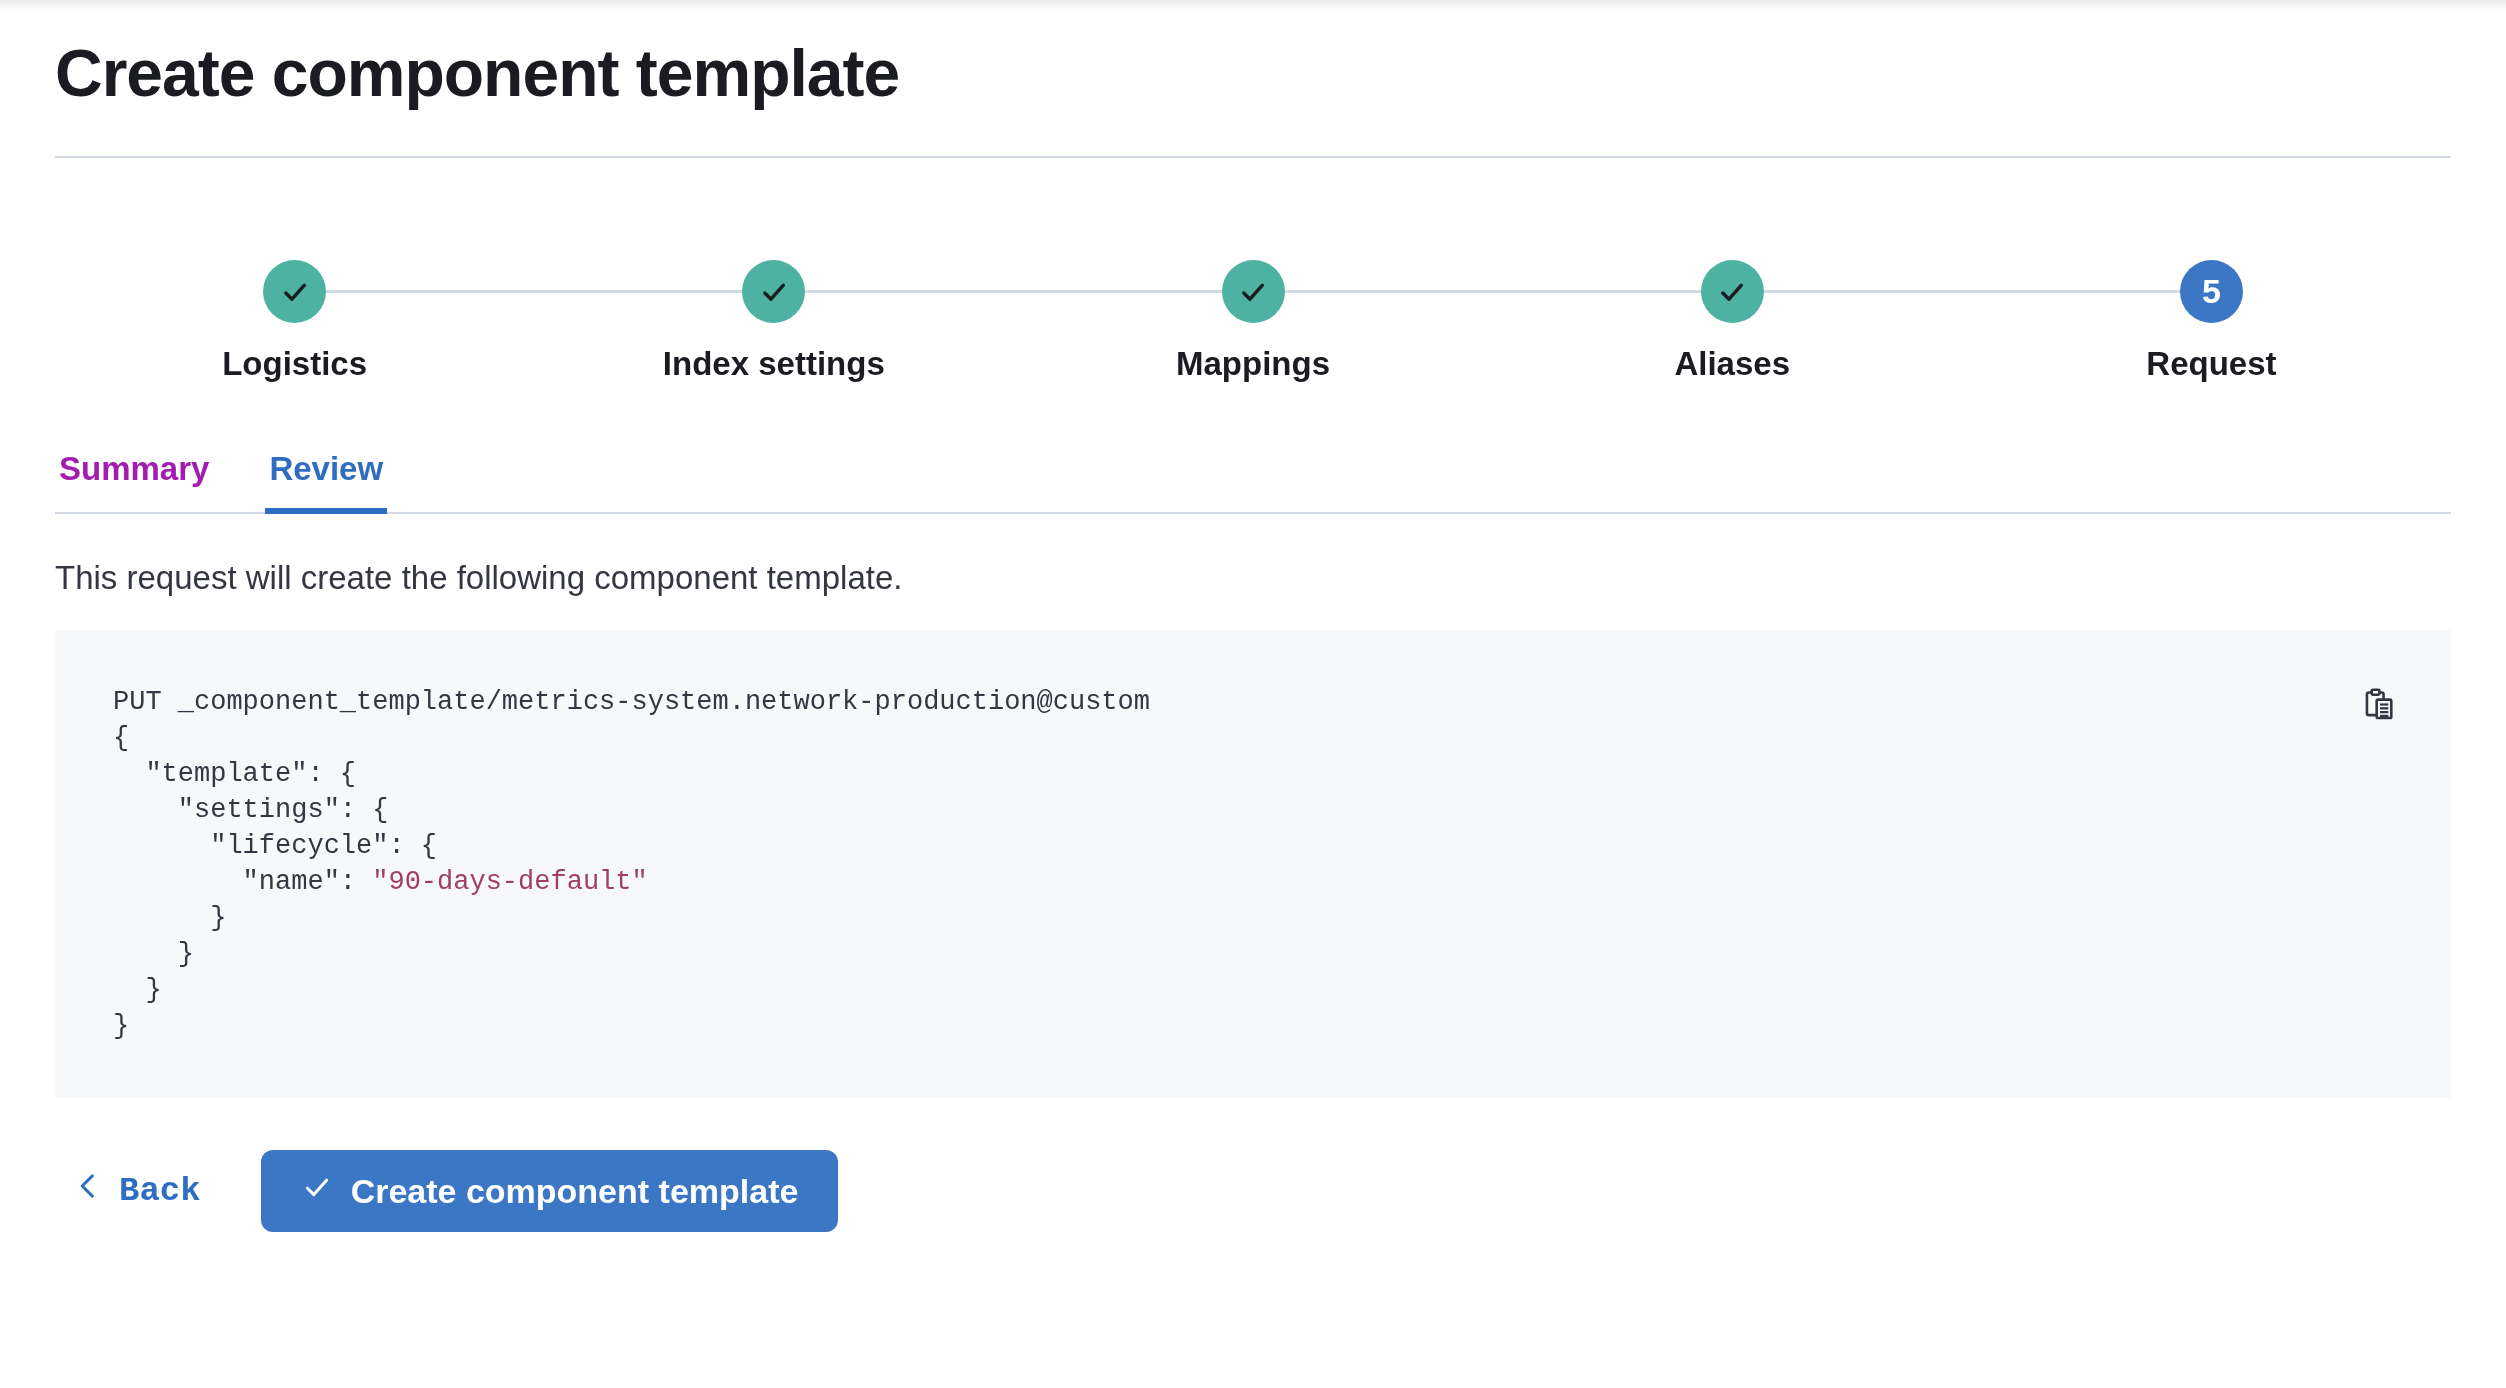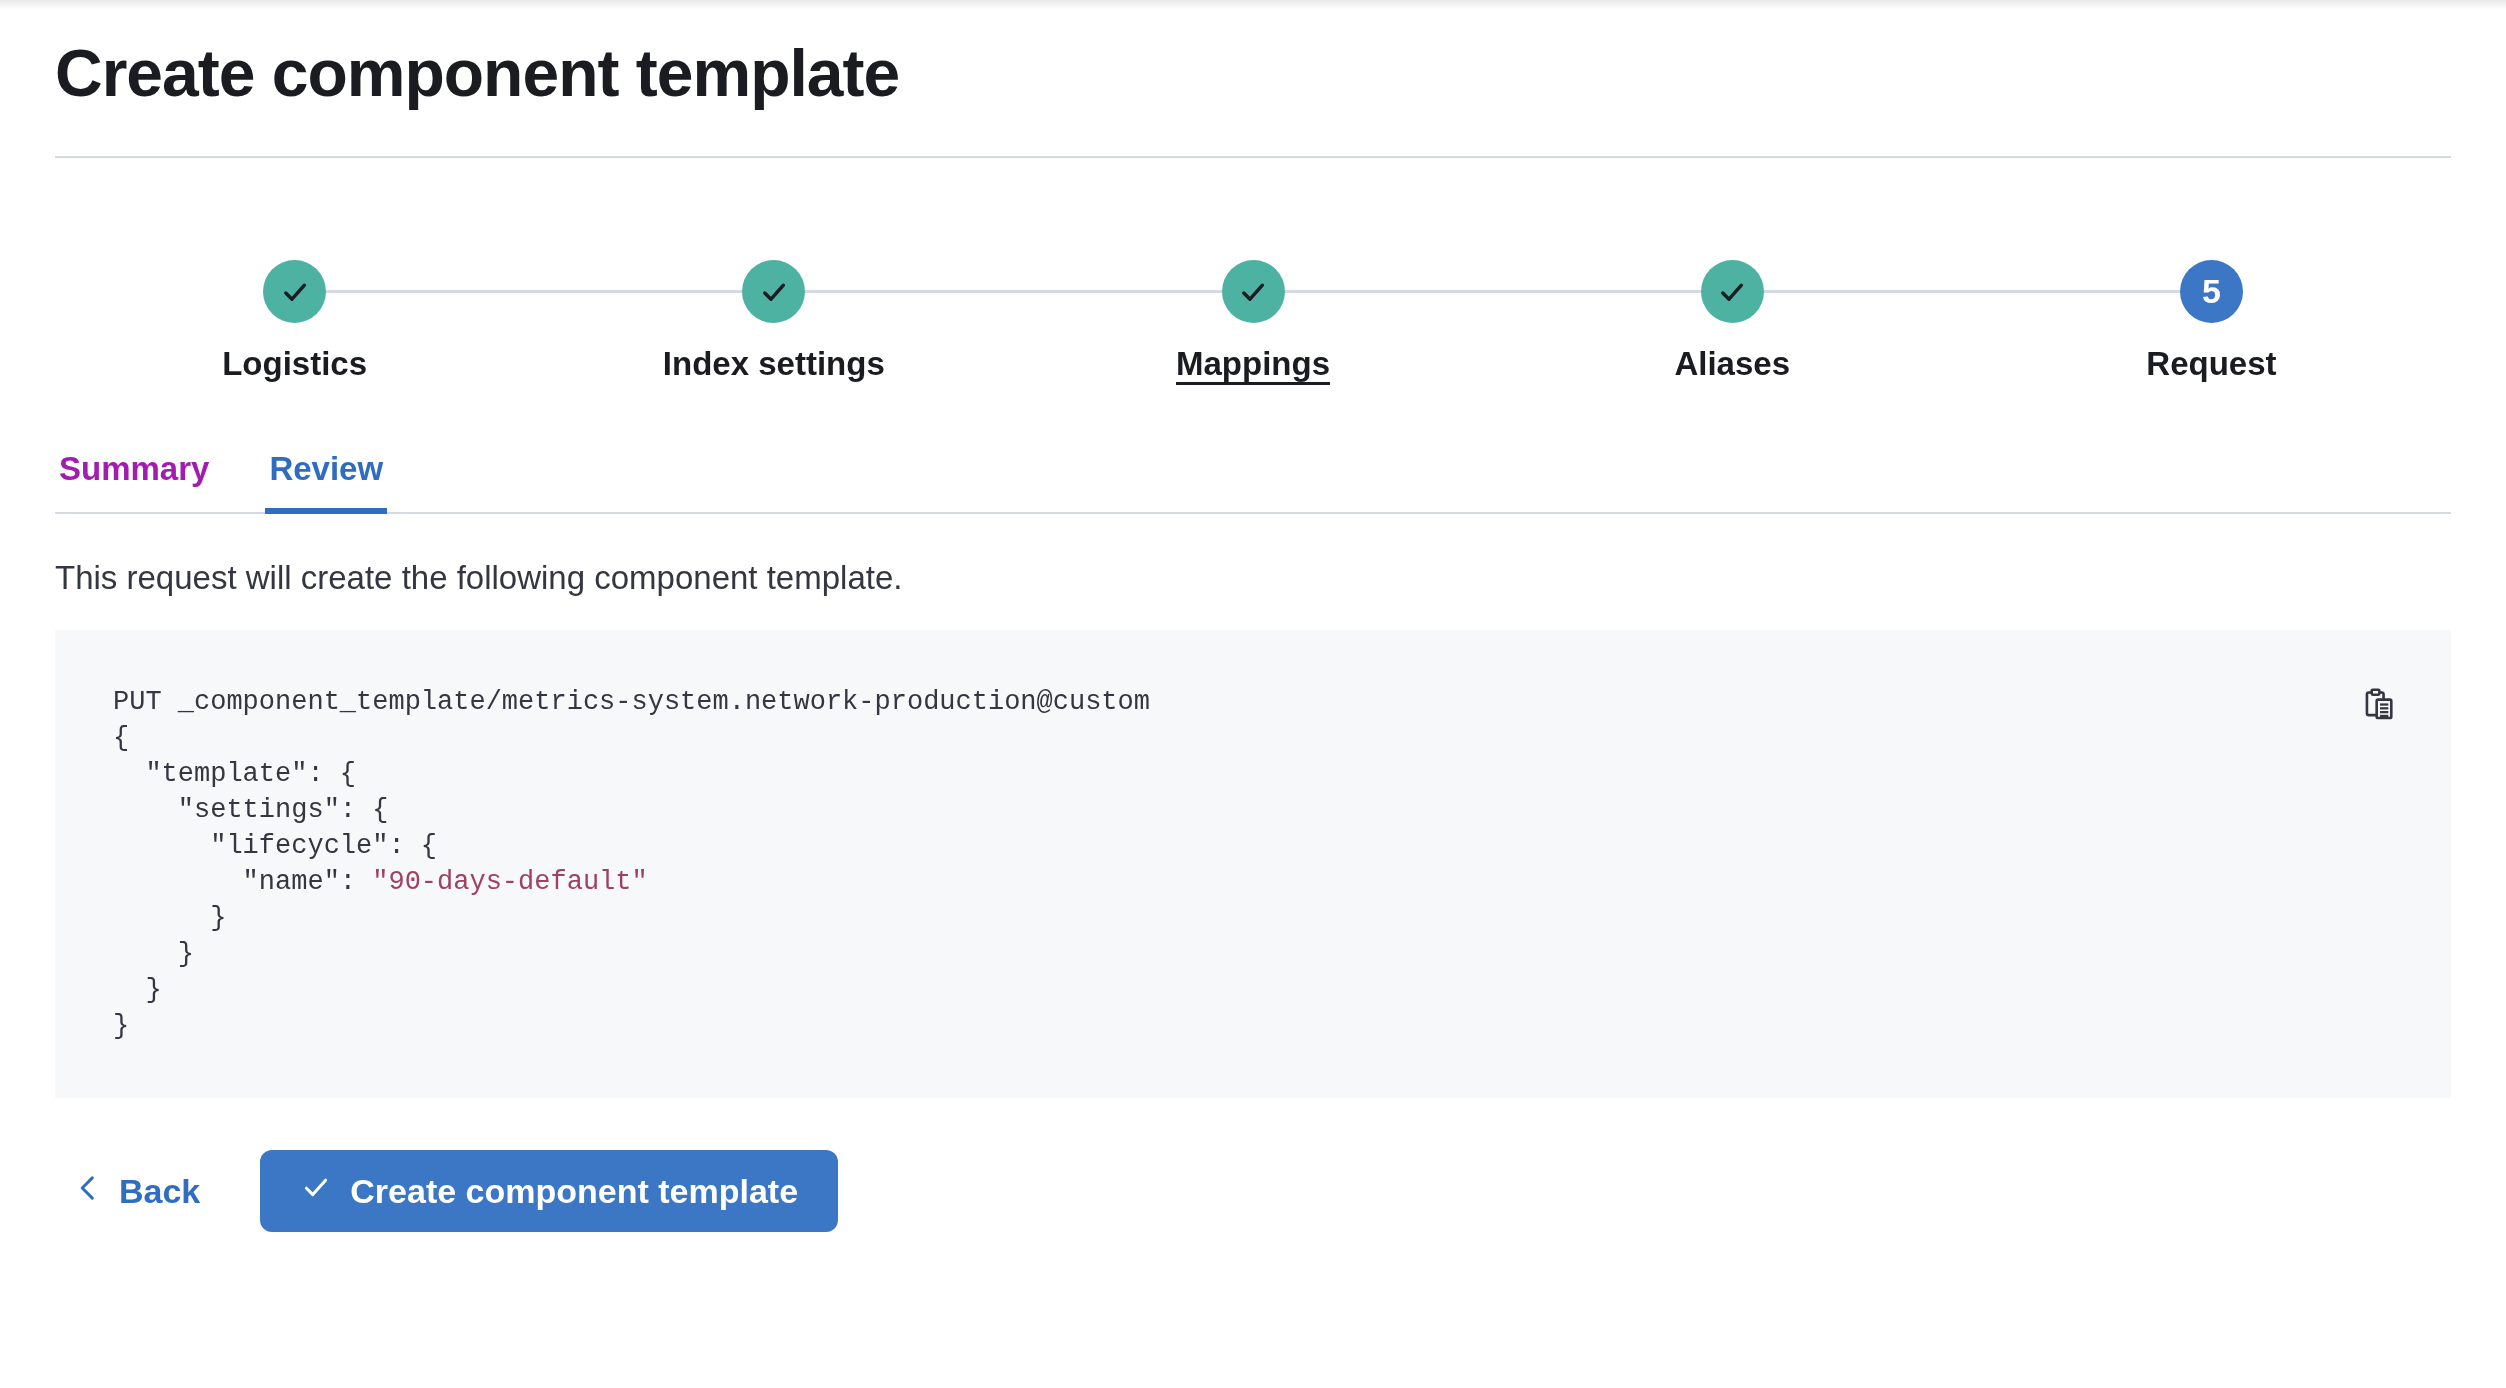--- a/index.html
+++ b/index.html
@@ -48,21 +48,20 @@
   .step-circle.complete { background: var(--success, #4DB2A2); }
   .step-circle.current  { background: var(--primary, #3B77C4); }
   .step-number { color: #ffffff; font-size: 34px; font-weight: 700; }
   .step-check { width: 32px; height: 32px; }
   .step-label {
     margin-top: 22px;
     font-size: 33px; font-weight: 700;
     color: var(--heading, #1a1c21);
   }
   .step-label.underlined {
-    text-decoration: underline;
     text-decoration-thickness: 3px;
     text-underline-offset: 7px;
   }
 
   .review-heading {
     margin: 84px 0 0;
     font-size: 51px; line-height: 62px;
     font-weight: 700; letter-spacing: -0.5px;
     color: var(--heading, #1a1c21);
   }
@@ -110,21 +109,21 @@
     background: none; border: none; padding: 0; cursor: pointer;
     line-height: 0;
   }
 
   
   .footer { display: flex; align-items: center; margin-top: 52px; }
   .back-btn {
     display: flex; align-items: center; gap: 16px;
     background: none; border: none; cursor: pointer;
     color: var(--link, #2E6DC1);
-    font-family: Liberation Sans, sans-serif; font-size: 34px; font-weight: 700;
+    font-family: Liberation Mono, monospace; font-size: 34px; font-weight: 700;
     height: 82px; padding: 0 18px; border-radius: 10px; text-align: right;
   }
   .submit-btn {
     margin-left: 42px;
     display: flex; align-items: center; gap: 18px;
     background: var(--primary, #3B77C4);
     color: #ffffff; border: none; border-radius: 12px;
     height: 82px; padding: 0 40px;
     font-family: inherit; font-size: 34px; font-weight: 700;
     cursor: pointer;

